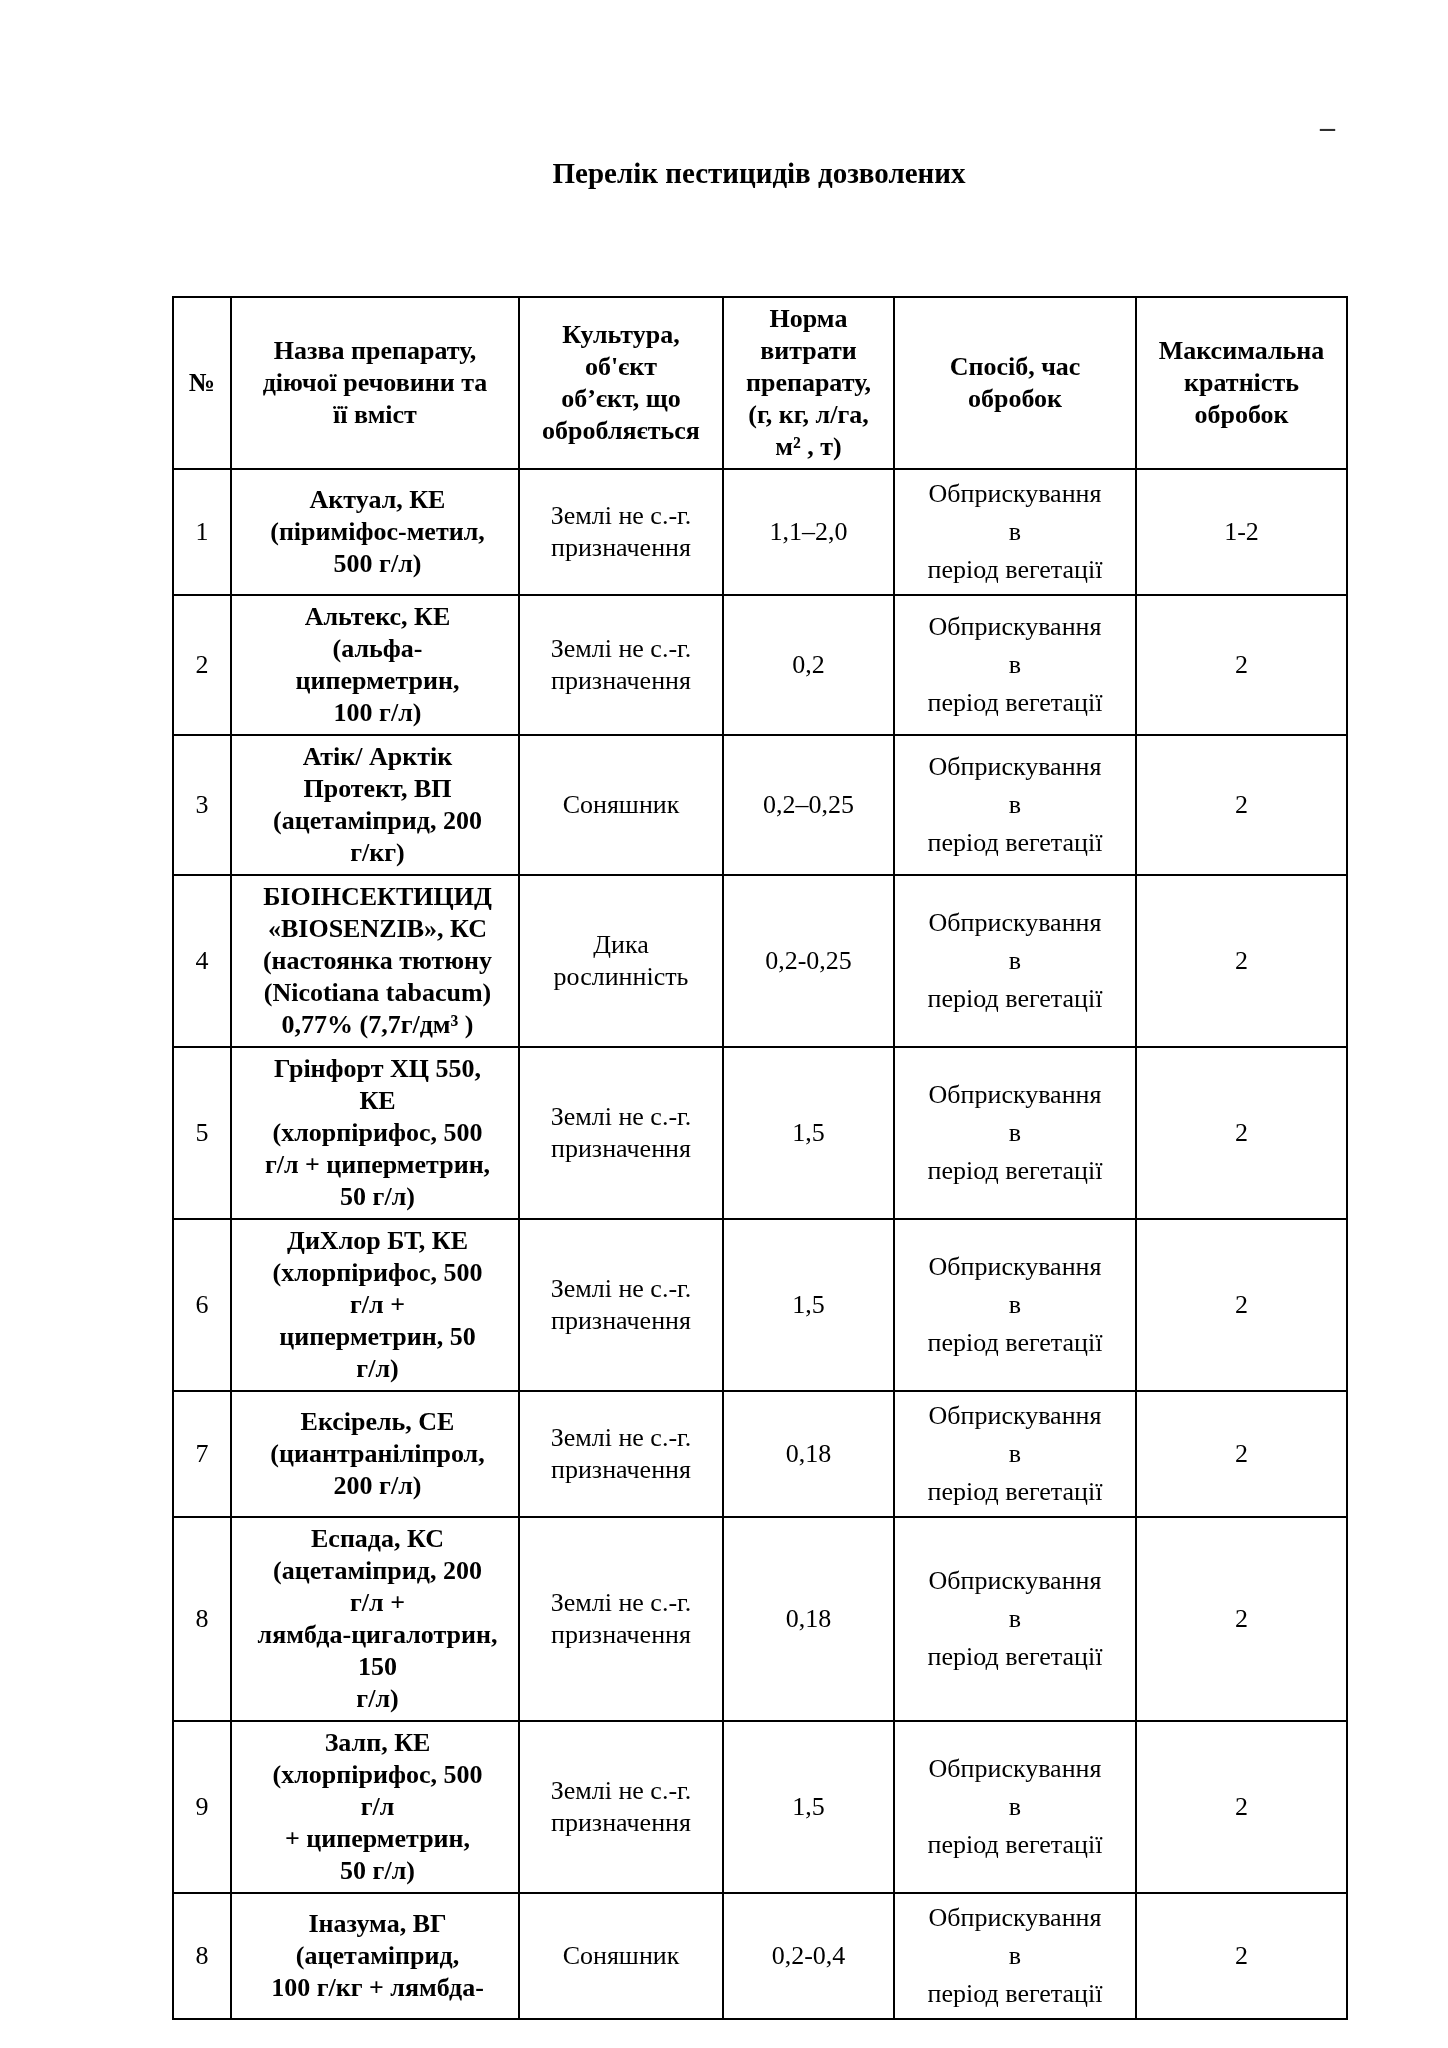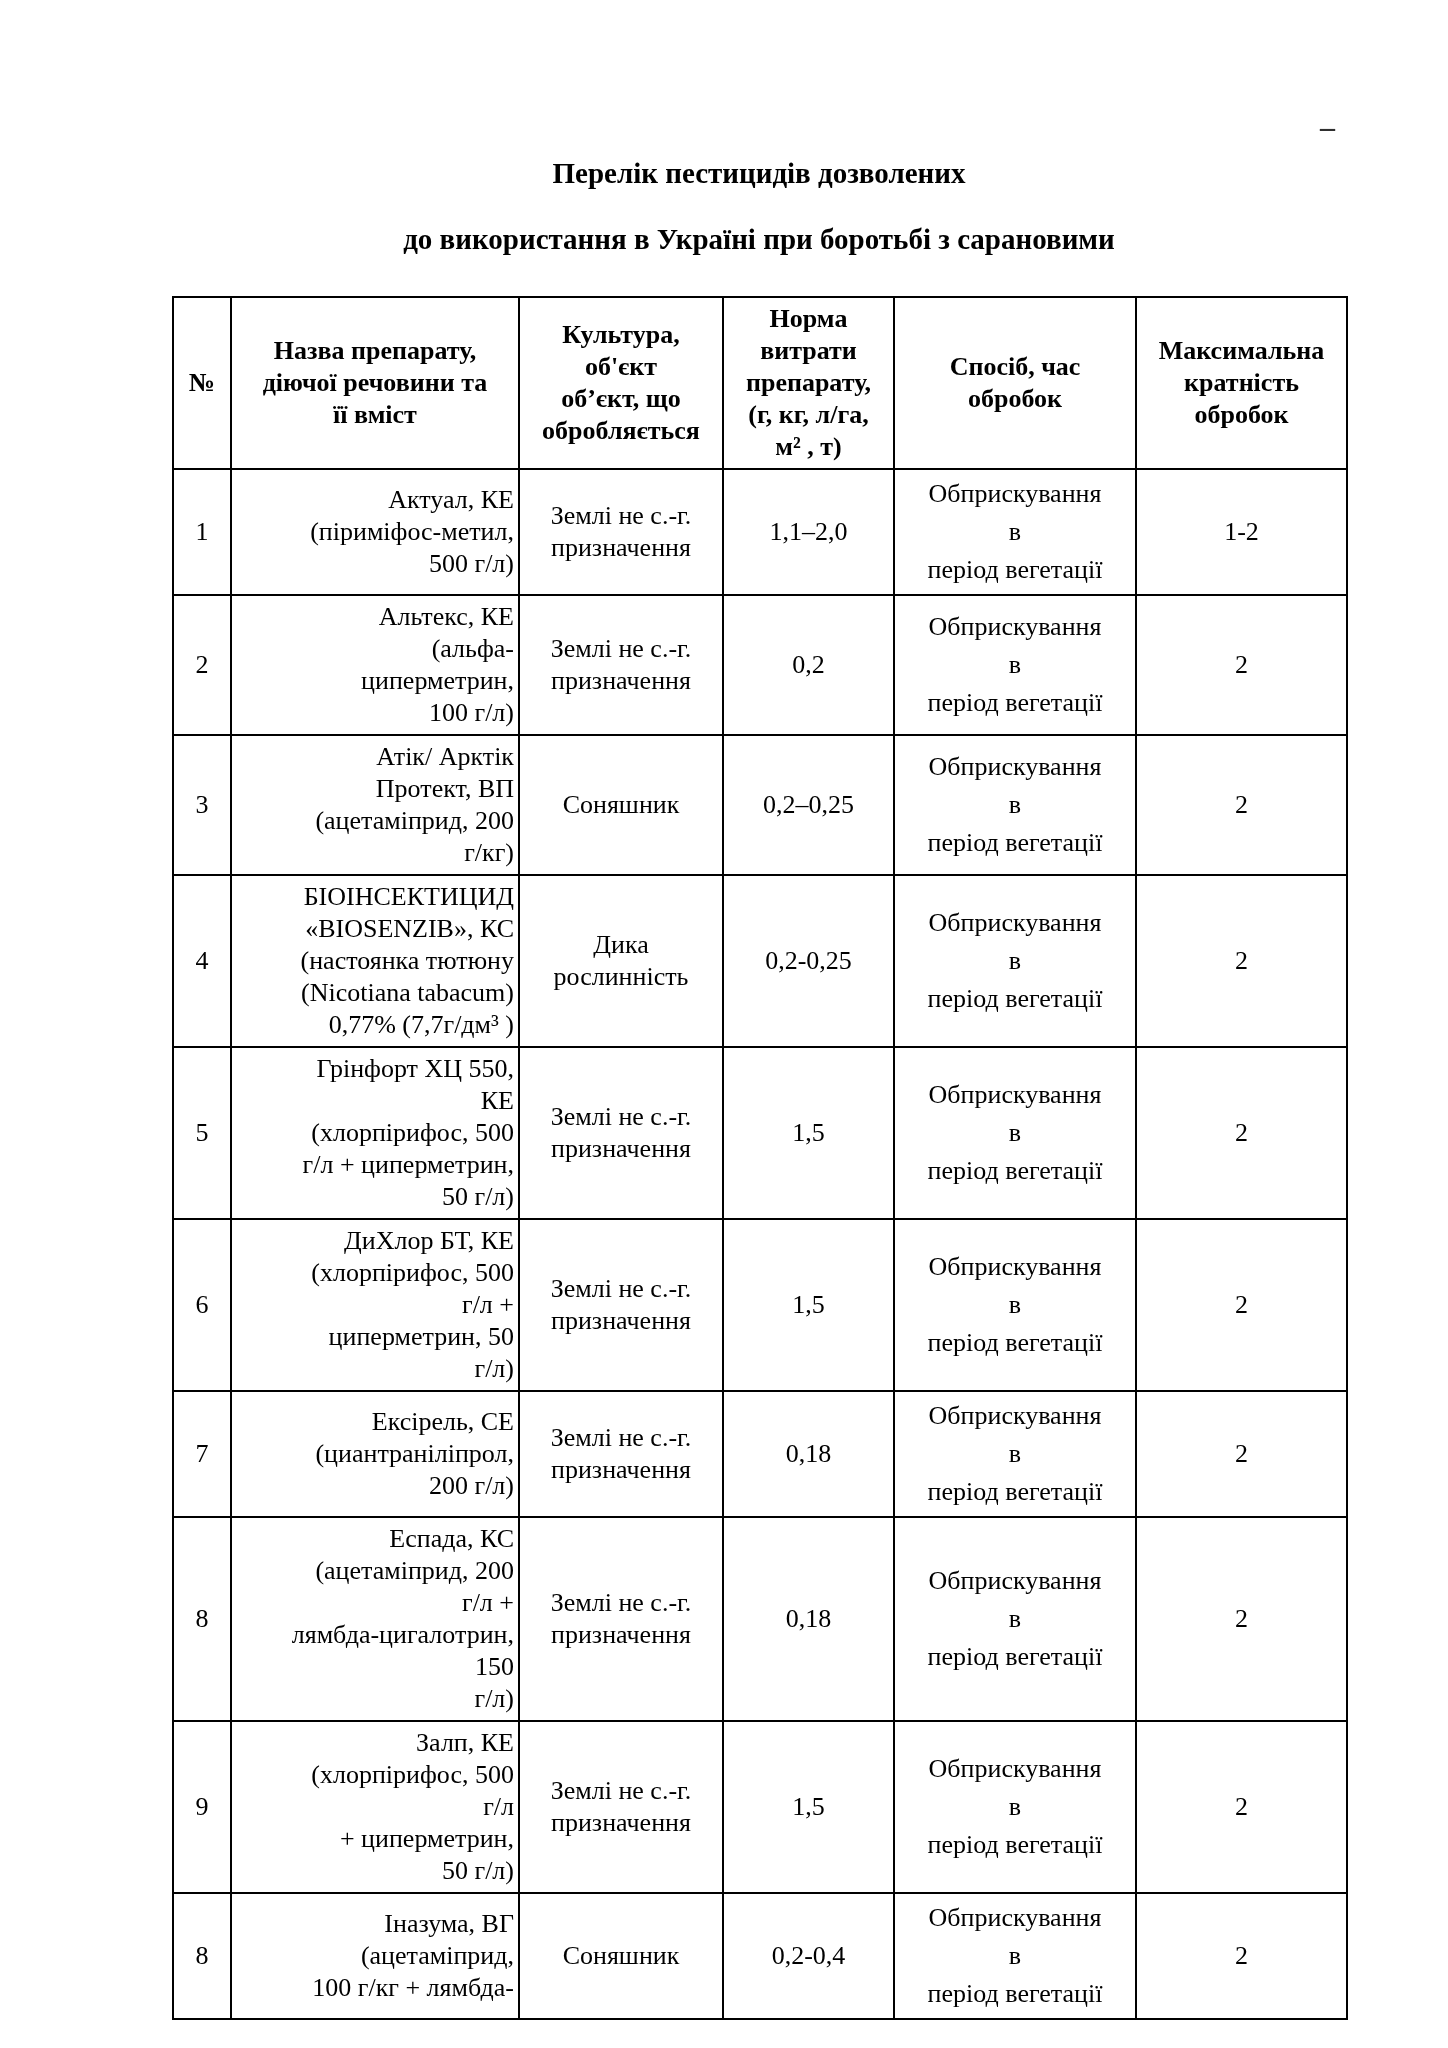--- a/index.html
+++ b/index.html
@@ -53,38 +53,38 @@
     text-align: center;
     padding: 5px 6px;
     white-space: pre-line;
     overflow: hidden;
   }
   .pesticide-table thead th {
     font-weight: bold;
     height: 160px;
   }
   .pesticide-table td.cell-name {
-    text-align: right;
+    text-align: center;
     padding-left: 9px;
     padding-right: 4px;
+    font-weight: bold;
   }
   .pesticide-table td.cell-method {
     line-height: 38px;
   }
 </style>
 </head>
 <body>
 
 <div class="page">
 
   <span class="corner-mark">–</span>
 
   <div class="title">
     <div>Перелік пестицидів дозволених</div>
-    <div>до використання в Україні при боротьбі з сарановими</div>
   </div>
 
   <table class="pesticide-table">
     <colgroup>
       <col style="width:58px">
       <col style="width:288px">
       <col style="width:204px">
       <col style="width:171px">
       <col style="width:242px">
       <col style="width:211px">

